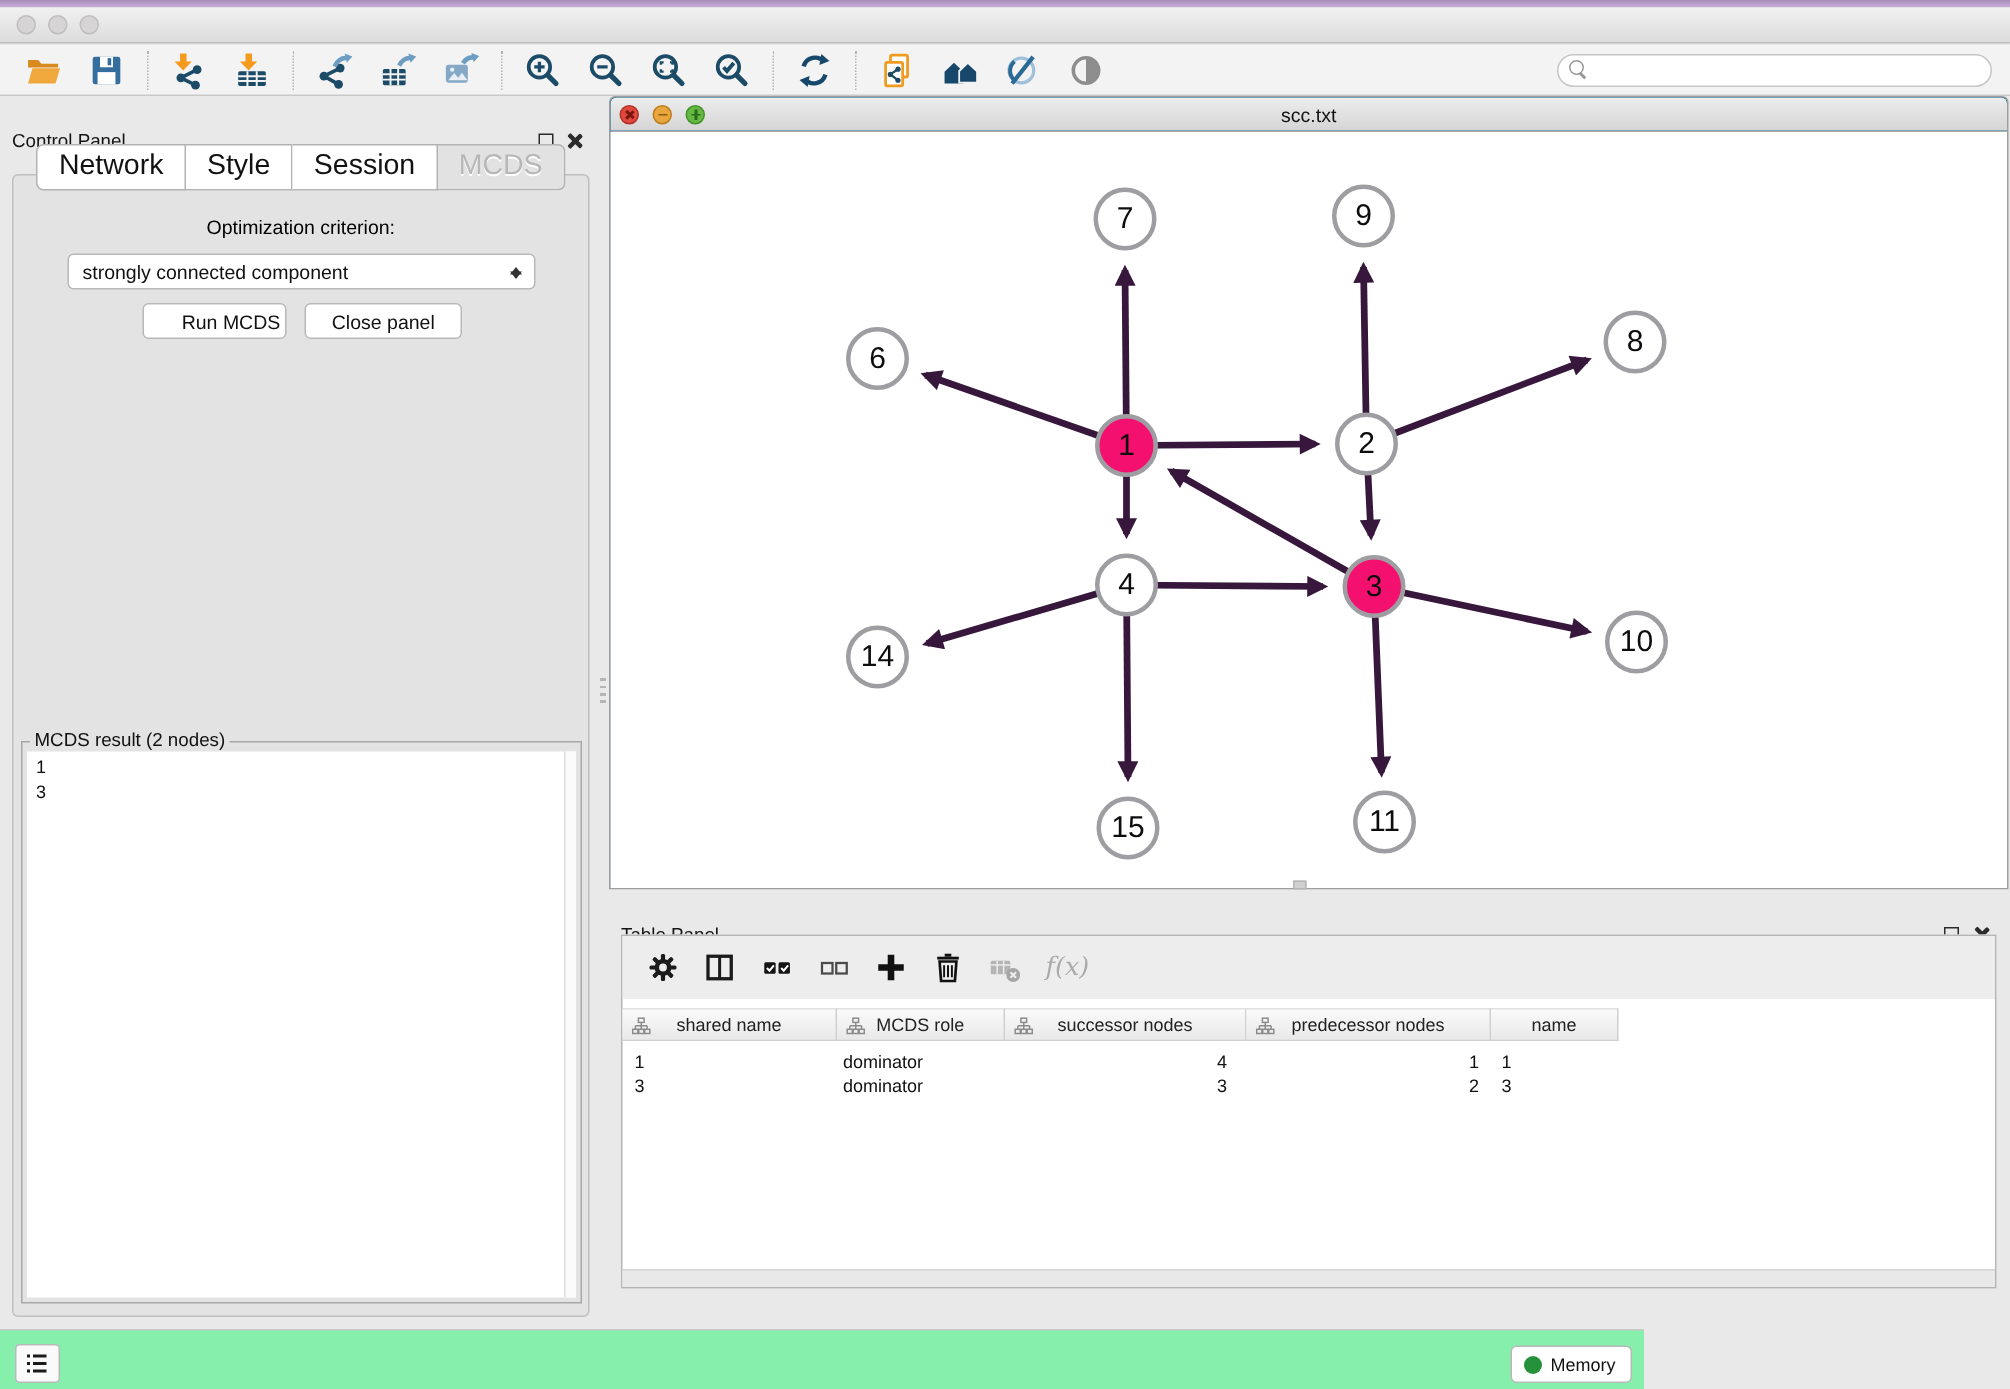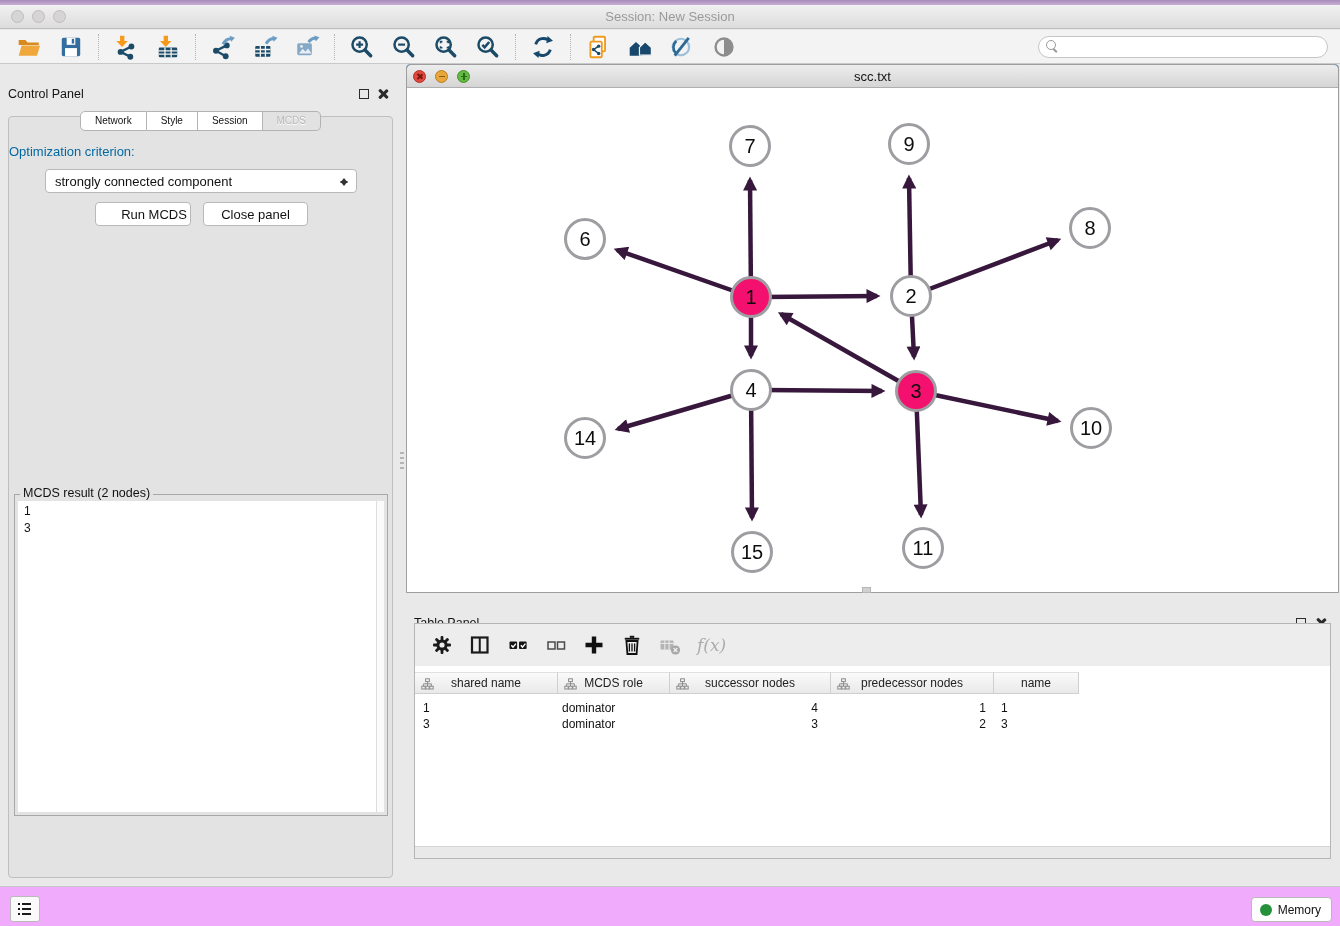--- a/index.html
+++ b/index.html
@@ -42,42 +42,42 @@
   
   .control-panel { position:absolute; left:0; top:64px; width:401px; height:822px; background:#e9e9e9; }
   .panel-header { position:absolute; left:0; top:16px; width:100%; height:26px; }
   .panel-header .ptitle { position:absolute; left:8px; top:7px; font-size:12.5px; color:#141414; }
   .ph-float { position:absolute; top:9px; }
   .ph-close { position:absolute; top:8px; }
   .cp-float { right:32px; } .cp-close { right:12px; }
 
   .cp-tabs { position:absolute; left:0; top:32px; width:100%; display:flex; justify-content:center; z-index:2; }
   .seg { border:1px solid #b3b3b3; border-left:none; background:#fff; padding:3px 14px 4px;
-    font-size:10px; color:#111;margin-top:15px; }
+    font-size:19px; color:#111; }
   .seg.first { border-left:1px solid #b3b3b3; border-radius:5px 0 0 5px; }
   .seg.last { border-radius:0 5px 5px 0; }
   .seg.active-disabled { background:#e2e2e2; color:#b7b7b7; text-shadow:0 1px 0 #fff; }
 
   .cp-box { position:absolute; left:8px; top:52px; width:385px; height:762px;
     background:#e3e3e3; border:1px solid #bfbfbf; border-radius:4px; }
-  .opt-label { position:absolute; left:0; width:100%; top:27px; font-size:13px; color:#0369a1; }
+  .opt-label { position:absolute; left:0; width:100%; top:27px; text-align:center; font-size:13px; color:#000000; }
   .dropdown { position:absolute; left:36px; top:52px; width:312px; height:24px; background:#fff;
     border:1px solid #b9b9b9; border-radius:4px; font-size:13px; color:#111;
     display:flex; align-items:center; padding-left:9px; }
   .dd-stepper { position:absolute; right:7px; top:3px; width:10px; height:18px; }
   .dd-stepper::before { content:""; position:absolute; left:1px; top:1px; border:4px solid transparent;
     border-bottom:5px solid #333; }
   .dd-stepper::after { content:""; position:absolute; left:1px; bottom:1px; border:4px solid transparent;
     border-top:5px solid #333; }
   .cp-btn { position:absolute; top:85px; height:24px; background:#fff; border:1px solid #b9b9b9;
     border-radius:4px; font-size:13px; color:#111; font-family:inherit;
     display:flex; align-items:center; justify-content:center; }
   .btn-run { left:86px; width:96px;padding-left:22px; } .btn-close { left:194px; width:105px; }
 
-  .result-fieldset { position:absolute; left:5px; top:377px; width:374px; height:322px;
+  .result-fieldset { position:absolute; left:5px; top:377px; width:374px; height:375px;
     border:1px solid #a8a8a8; }
   .result-legend { position:absolute; left:5px; top:-9px; background:#e3e3e3; padding:0 3px;
     font-size:12.5px; color:#111; }
   .result-area { position:absolute; left:3px; right:3px; top:6px; bottom:3px; background:#fff; }
   .result-text { position:absolute; left:6px; top:2px; font-size:12px; color:#111; line-height:17px; }
   .result-scroll { position:absolute; right:0; top:0; bottom:0; width:8px; background:#fbfbfb;
     border-left:1px solid #ddd; }
 
   
   .net-window { position:absolute; left:406px; top:64px; width:933px; height:529px;
@@ -123,22 +123,22 @@
   .td { height:16px; line-height:16px; overflow:hidden; }
   .c0{width:143px; padding-left:8px;} .c1{width:112px; padding-left:4px;}
   .c2{width:161px; text-align:right; padding-right:13px;}
   .c3{width:163px; text-align:right; padding-right:8px;}
   .c4{width:85px; padding-left:7px;}
   .tp-scrollstrip { position:absolute; left:0; bottom:0; width:100%; height:12px;
     background:#e9e9e9; border-top:1px solid #d4d4d4; }
   .tp-tabs { position:absolute; left:0; right:0; top:271px; display:flex; justify-content:center; }
 
   
-  .status-bar { position:absolute; left:0; top:886px; width:1340px; height:40px;
-    background:#f0abfc; border-top:1px solid #c8c8c8;text-decoration:underline; }
+  .status-bar { position:absolute; left:0; top:886px; width:1096px; height:40px;
+    background:#86efac; border-top:1px solid #c8c8c8;text-decoration:underline; }
   .task-btn { position:absolute; left:10px; top:9px; width:30px; height:26px; background:#fafafa;
     border:1px solid #b9b9b9; border-radius:3px; display:flex; align-items:center; justify-content:center; }
   .memory-btn { position:absolute; right:8px; top:10px; height:25px; padding:0 10px 0 8px; background:#fff;
     border:1px solid #b9b9b9; border-radius:4px; display:flex; align-items:center; gap:6px; font-size:12px; color:#111; }
   .mem-dot { width:12px; height:12px; border-radius:50%; background:#25913b; }
 
   .grip-v { position:absolute; left:400px; top:452px; width:4px; height:18px;
     background:repeating-linear-gradient(#b5b5b5 0 2px, transparent 2px 5px); }
   .grip-h { position:absolute; left:862px; top:587px; width:9px; height:6px;
     background:#d0d0d0; border:1px solid #b5b5b5; }
@@ -147,21 +147,20 @@
 <body>
 
 <div class="app">
 
   <div class="desktop-strip"></div>
 
   <div class="titlebar">
     <span class="tl-dot inactive1"></span>
     <span class="tl-dot inactive2"></span>
     <span class="tl-dot inactive3"></span>
-    <div class="title">Session: New Session</div>
   </div>
 
   <div class="toolbar">
     <span class="tbtn">
       <svg viewBox="0 0 24 24">
           <path d="M2.5 5.5h6.2l2 2.3H21v2.4H2.5z" fill="#d88a1f"></path>
           <path d="M2.5 20 5.2 10.6h17L19.4 20z" fill="#f0a73c"></path>
         </svg>
     </span>
     <span class="tbtn">

